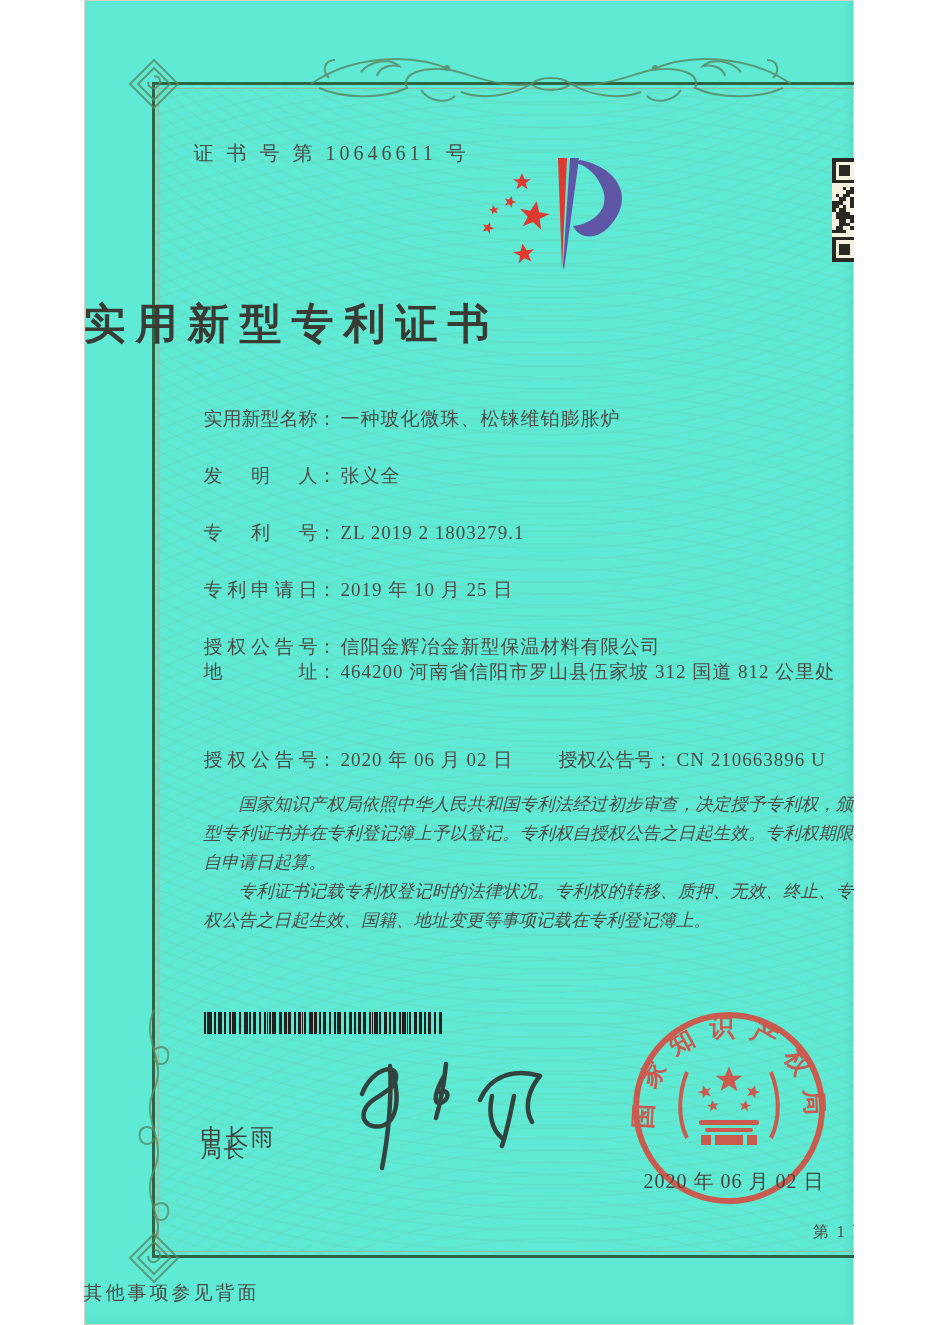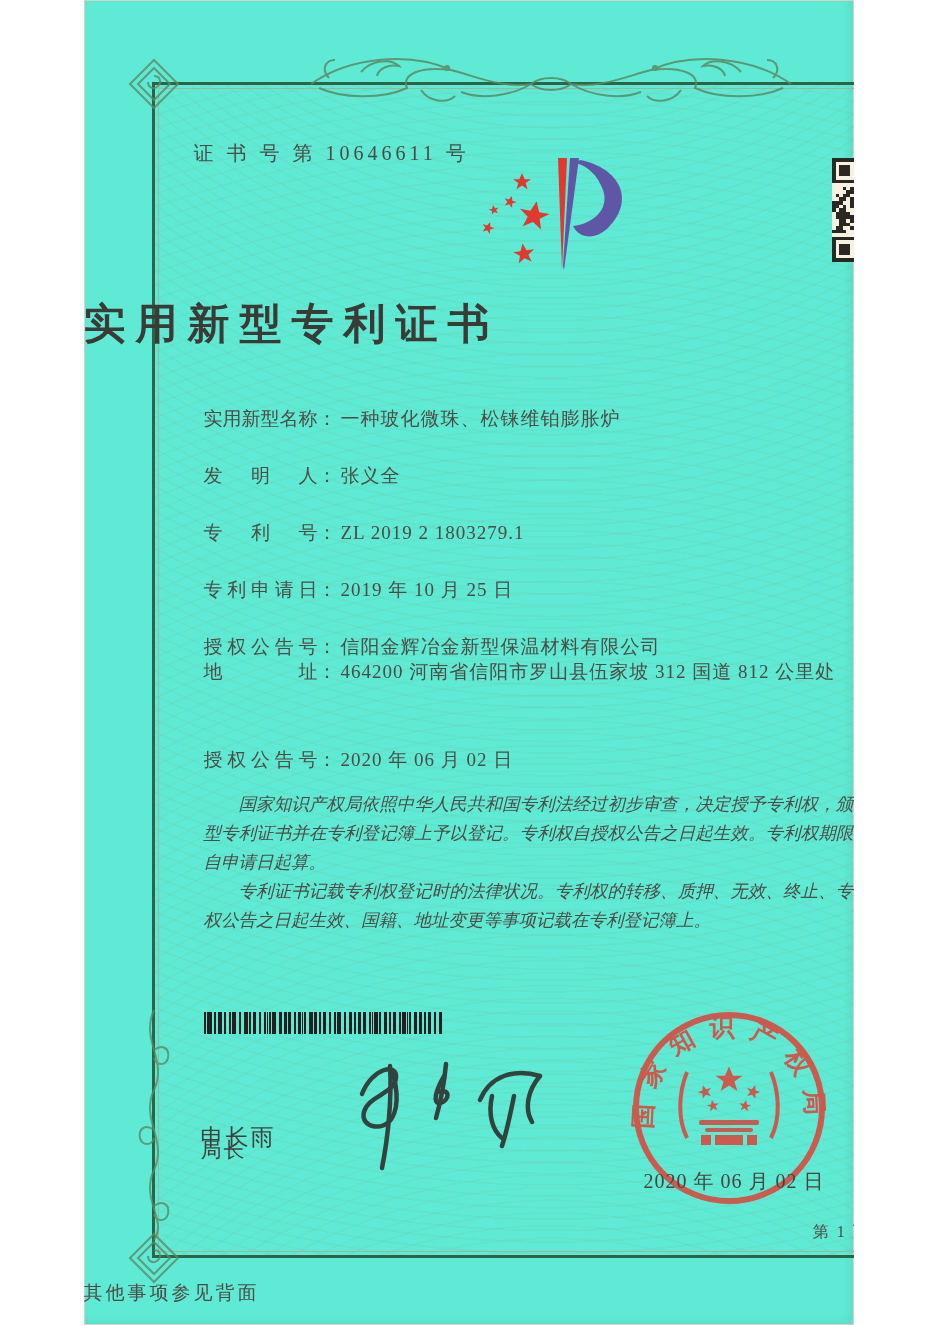--- a/index.html
+++ b/index.html
@@ -511,20 +511,21 @@
       <span class="flabel">专利申请日</span><span class="colon">：</span><span class="fvalue">2019 年 10 月 25 日</span>
     </div>
     <div class="row" style="top:634px">
       <span class="flabel">授权公告号</span><span class="colon">：</span><span class="fvalue">信阳金辉冶金新型保温材料有限公司</span>
     </div>
     <div class="row" style="top:659px">
       <span class="flabel">地址</span><span class="colon">：</span><span class="fvalue">464200 河南省信阳市罗山县伍家坡 312 国道 812 公里处</span>
     </div>
     <div class="row" style="top:747px">
       <span class="flabel">授权公告号</span><span class="colon">：</span><span class="fvalue">2020 年 06 月 02 日</span>
+      <span class="grant2"><span>授权公告号</span><span>：</span><span class="fvalue">CN 210663896 U</span></span>
     </div>
   </div>
 
   <div class="paras">
     <p>国家知识产权局依照中华人民共和国专利法经过初步审查，决定授予专利权，颁发实用新型专利证书并在专利登记簿上予以登记。专利权自授权公告之日起生效。专利权期限为十年，自申请日起算。</p>
     <p>专利证书记载专利权登记时的法律状况。专利权的转移、质押、无效、终止、专利权自授权公告之日起生效、国籍、地址变更等事项记载在专利登记簿上。</p>
   </div>
 
   <div class="barcode"></div>
 

